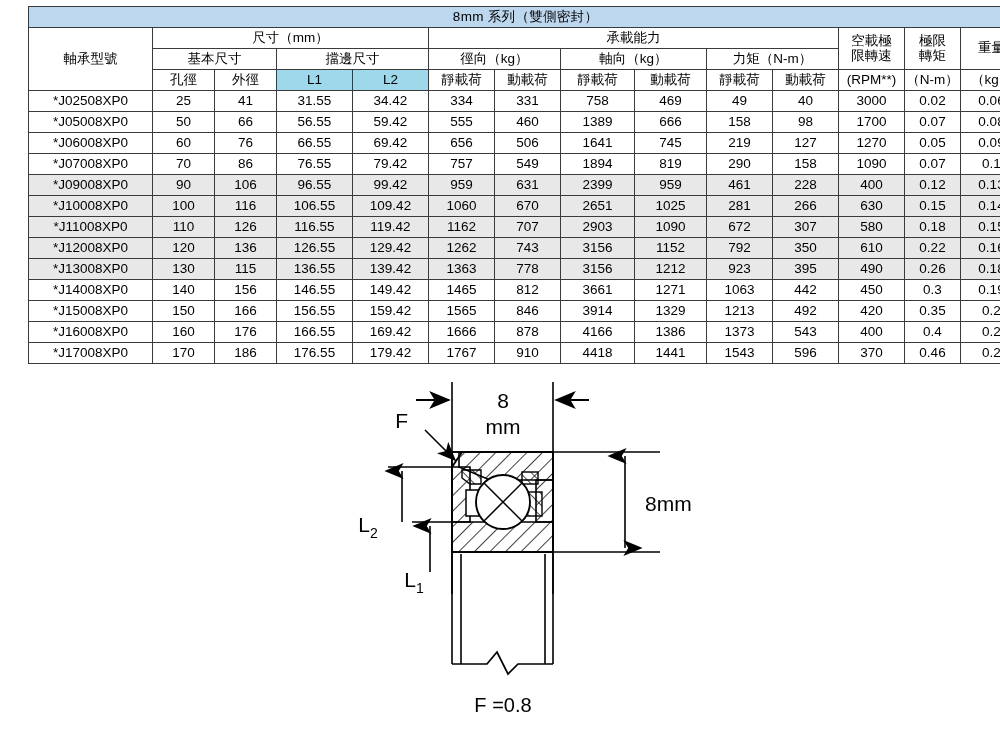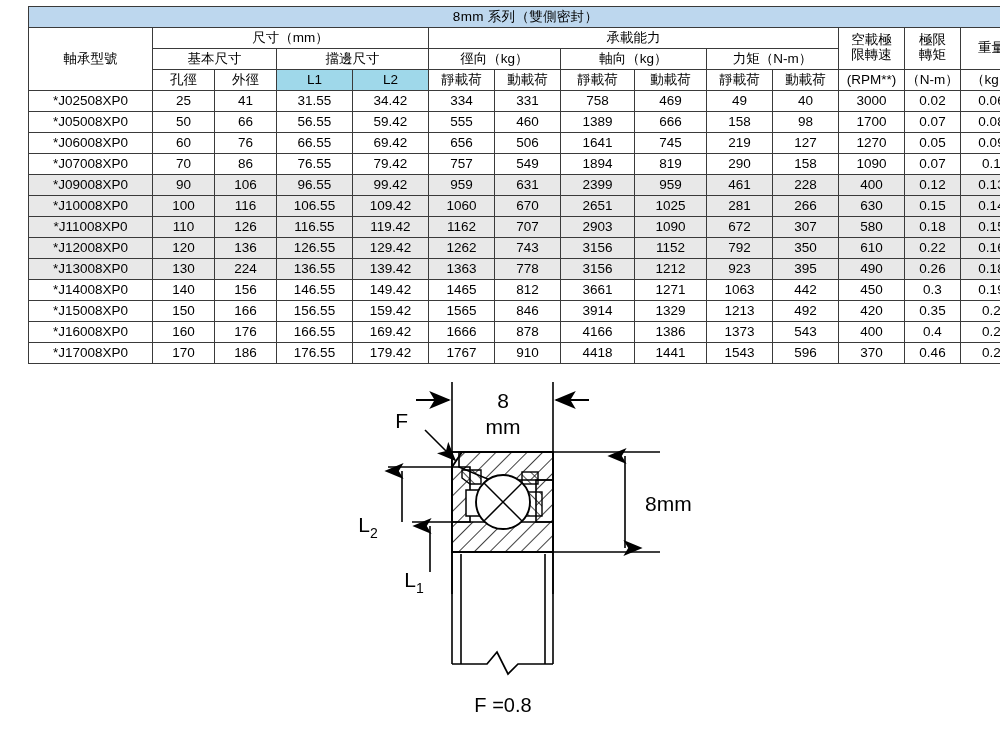--- a/index.html
+++ b/index.html
@@ -39,21 +39,21 @@
   .title-cell {
     background: #bdd7ee;
     font-weight: bold;
     font-size: 14px;
     height: 23px;
     letter-spacing: .3px;
   }
   .hdr { background: #ffffff; font-size: 13.5px; }
   .hdr-cjk { font-size: 13.5px; }
   .hdr-l { background: #9fd8ea; font-weight: bold; font-size: 14px; }
-  .hdr-tall { line-height: 1.25; font-family: Liberation Mono, monospace; }
+  .hdr-tall { line-height: 1.25; }
   td.model { text-align: center; font-size: 13.5px; }
   tr.shaded td { background: #e8e8e8; }
   tr.plain td { background: #ffffff; }
 
   
   col.c-model  { width: 124px; }
   col.c-bore   { width: 62px; }
   col.c-od     { width: 62px; }
   col.c-l1     { width: 76px; }
   col.c-l2     { width: 76px; }
@@ -267,21 +267,21 @@
             <td>1152</td>
             <td>792</td>
             <td>350</td>
             <td>610</td>
             <td>0.22</td>
             <td>0.16</td>
           </tr>
           <tr class="shaded">
             <td class="model">*J13008XP0</td>
             <td>130</td>
-            <td>224</td>
+            <td>115</td>
             <td>136.55</td>
             <td>139.42</td>
             <td>1363</td>
             <td>778</td>
             <td>3156</td>
             <td>1212</td>
             <td>923</td>
             <td>395</td>
             <td>490</td>
             <td>0.26</td>

